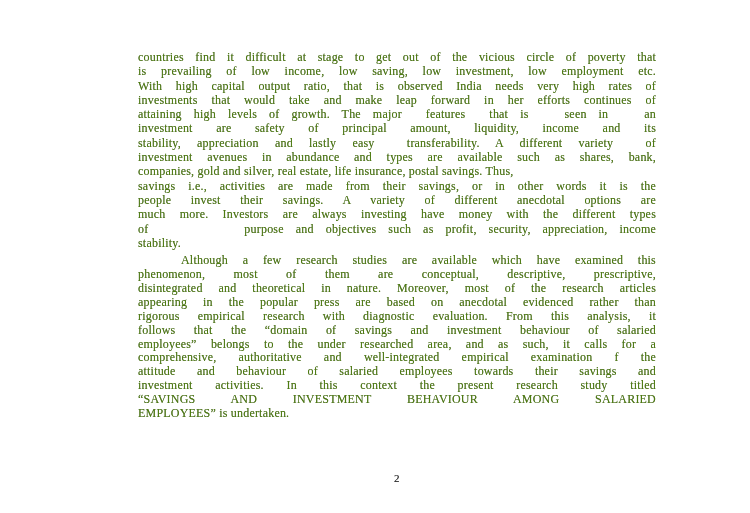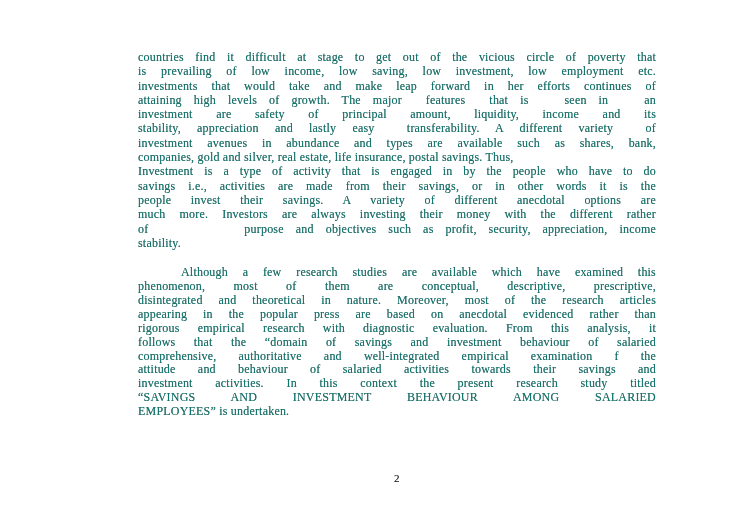--- a/index.html
+++ b/index.html
@@ -13,35 +13,35 @@
     height: 513px;
     background: #ffffff;
     overflow: hidden;
     font-family: "Liberation Serif", "DejaVu Serif", serif;
   }
   .text-block {
     position: absolute;
     left: 138px;
     top: 50px;
     width: 518px;
-    color: #0f766e;
+    color: #4d7c0f;
     font-size: 12px;
     letter-spacing: 0.2px;
     text-shadow: 0 0 0.5px rgba(0,0,0,0.45);
   }
   .para .line {
     line-height: 14.3px;
     height: 14.3px;
     text-align: justify;
     text-align-last: justify;
     white-space: normal;
     overflow: hidden;
   }
   .para + .para {
-    margin-top: 16px;
+    margin-top: 4px;
   }
   .para + .para .line {
     line-height: 13.9px;
     height: 13.9px;
   }
   .line.nojust {
     text-align: right;
     text-align-last: left;
   }
   .line.indent {
@@ -60,41 +60,42 @@
   }
 </style>
 </head>
 <body>
 
 <div class="page">
   <div class="text-block">
       <div class="para">
         <div class="line">countries find it difficult at stage to get out of the vicious circle of poverty that</div>
         <div class="line">is prevailing of low income, low saving, low investment, low employment etc.</div>
+        <div class="line">With high capital output ratio, that is observed India needs very high rates of</div>
         <div class="line">investments that would take and make leap forward in her efforts continues of</div>
         <div class="line">attaining high levels of growth. The major&nbsp; features&nbsp; that is&nbsp;&nbsp; seen in&nbsp;&nbsp; an</div>
         <div class="line">investment are safety of principal amount, liquidity, income and its</div>
         <div class="line">stability, appreciation and lastly easy&nbsp; transferability. A different variety&nbsp; of</div>
         <div class="line">investment avenues in abundance and types are available such as shares, bank,</div>
         <div class="line nojust">companies, gold and silver, real estate, life insurance, postal savings. Thus,</div>
-        <div class="line">Investment is a type of activity that is engaged in by the people who have to do</div>
         <div class="line">savings i.e., activities are made from their savings, or in other words it is the</div>
         <div class="line">people invest their savings. A variety of different anecdotal options are</div>
-        <div class="line">much more. Investors are always investing their money with the different rather</div>
+        <div class="line">much more. Investors are always investing have money with the different types</div>
         <div class="line">of&nbsp;&nbsp;&nbsp;&nbsp;&nbsp;&nbsp;&nbsp; purpose and objectives such as profit, security, appreciation, income</div>
         <div class="line nojust">stability.</div>
       </div>
       <div class="para">
         <div class="line indent">Although a few research studies are available which have examined this</div>
         <div class="line">phenomenon, most of them are conceptual, descriptive, prescriptive,</div>
         <div class="line">disintegrated and theoretical in nature. Moreover, most of the research articles</div>
         <div class="line">appearing in the popular press are based on anecdotal evidenced rather than</div>
         <div class="line">rigorous empirical research with diagnostic evaluation. From this analysis, it</div>
         <div class="line">follows that the “domain of savings and investment behaviour of salaried</div>
+        <div class="line">employees” belongs to the under researched area, and as such, it calls for a</div>
         <div class="line">comprehensive, authoritative and well-integrated empirical examination f the</div>
-        <div class="line">attitude and behaviour of salaried activities towards their savings and</div>
+        <div class="line">attitude and behaviour of salaried employees towards their savings and</div>
         <div class="line">investment activities. In this context the present research study titled</div>
         <div class="line">“SAVINGS AND INVESTMENT BEHAVIOUR AMONG SALARIED</div>
         <div class="line nojust">EMPLOYEES” is undertaken.</div>
       </div>
     </div>
   <div class="page-number">2</div>
 </div>
 
 </body></html>

